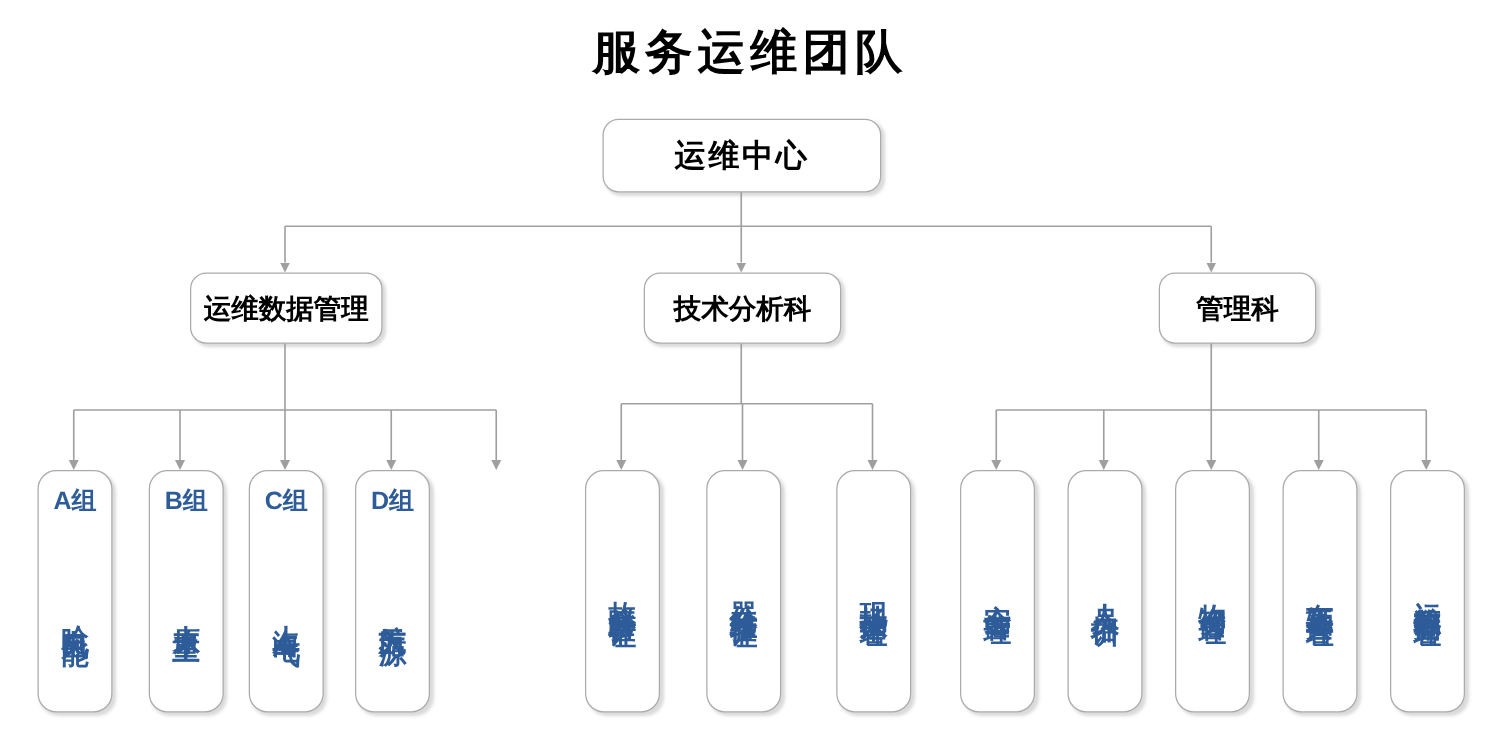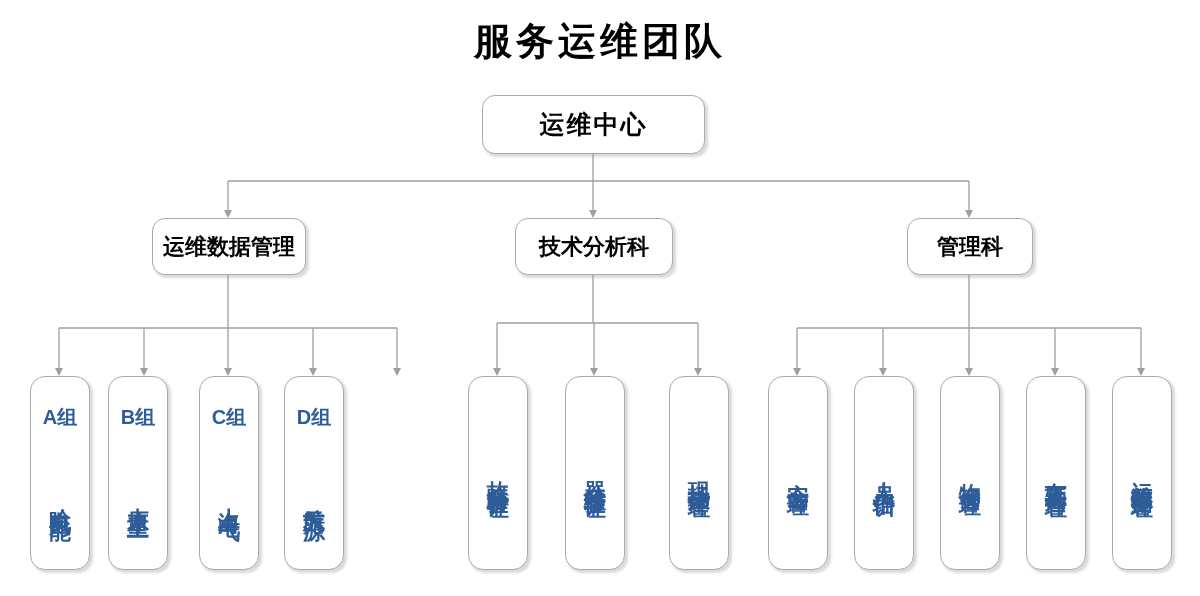--- a/index.html
+++ b/index.html
@@ -15,29 +15,29 @@
   .connectors{position:absolute;left:0;top:0;}
   .box{
     position:absolute;background:#fff;border:1.6px solid #ababab;
     box-shadow:2.5px 2.5px 2.5px rgba(150,150,150,.35);
     display:flex;align-items:center;justify-content:center;
   }
   .lvl{border-radius:13px;color:#000;font-weight:700;}
   .root-box{left:482px;top:95px;width:221px;height:57px;font-size:25px;letter-spacing:2px;}
   .b-exec{left:152px;top:218px;width:152px;height:55px;font-size:22px;}
   .b-tech{left:515px;top:218px;width:156px;height:55px;font-size:22px;}
-  .b-mgmt{left:907px;top:218px;width:124px;height:55px;font-size:22px;}
+  .b-mgmt{left:927px;top:218px;width:124px;height:55px;font-size:22px;}
   .leaf{
     width:58px;height:192px;top:376px;border-radius:15px;
     flex-direction:column;justify-content:center;
     color:#2e5c99;font-weight:700;
   }
   .leaf-group{
     writing-mode:horizontal-tb;font-size:20px;line-height:1;
-    margin-top:30px;flex:none;
+    margin-top:14px;flex:none;
   }
   .leaf-name{
     writing-mode:vertical-rl;text-orientation:upright;
     font-size:22px;letter-spacing:4px;line-height:1;flex:none;
   }
   .leaf.with-group{justify-content:flex-start;}
   .leaf.with-group .leaf-name{margin:auto 0;}
   .leaf .chars6{letter-spacing:3px;}
 </style>
 </head>
@@ -96,21 +96,21 @@
     <span>技术分析科</span>
   </div>
   <div class="box lvl b-mgmt">
     <span>管理科</span>
   </div>
 
   <div class="box leaf with-group" style="left:30px">
     <div class="leaf-group">A组</div>
     <div class="leaf-name">哈电风能</div>
   </div>
-  <div class="box leaf with-group" style="left:108px">
+  <div class="box leaf with-group" style="left:119px">
     <div class="leaf-group">B组</div>
     <div class="leaf-name">太原重工</div>
   </div>
   <div class="box leaf with-group" style="left:284px">
     <div class="leaf-group">D组</div>
     <div class="leaf-name">航天万源</div>
   </div>
   <div class="box leaf with-group" style="left:199px">
     <div class="leaf-group">C组</div>
     <div class="leaf-name">上海电气</div>

